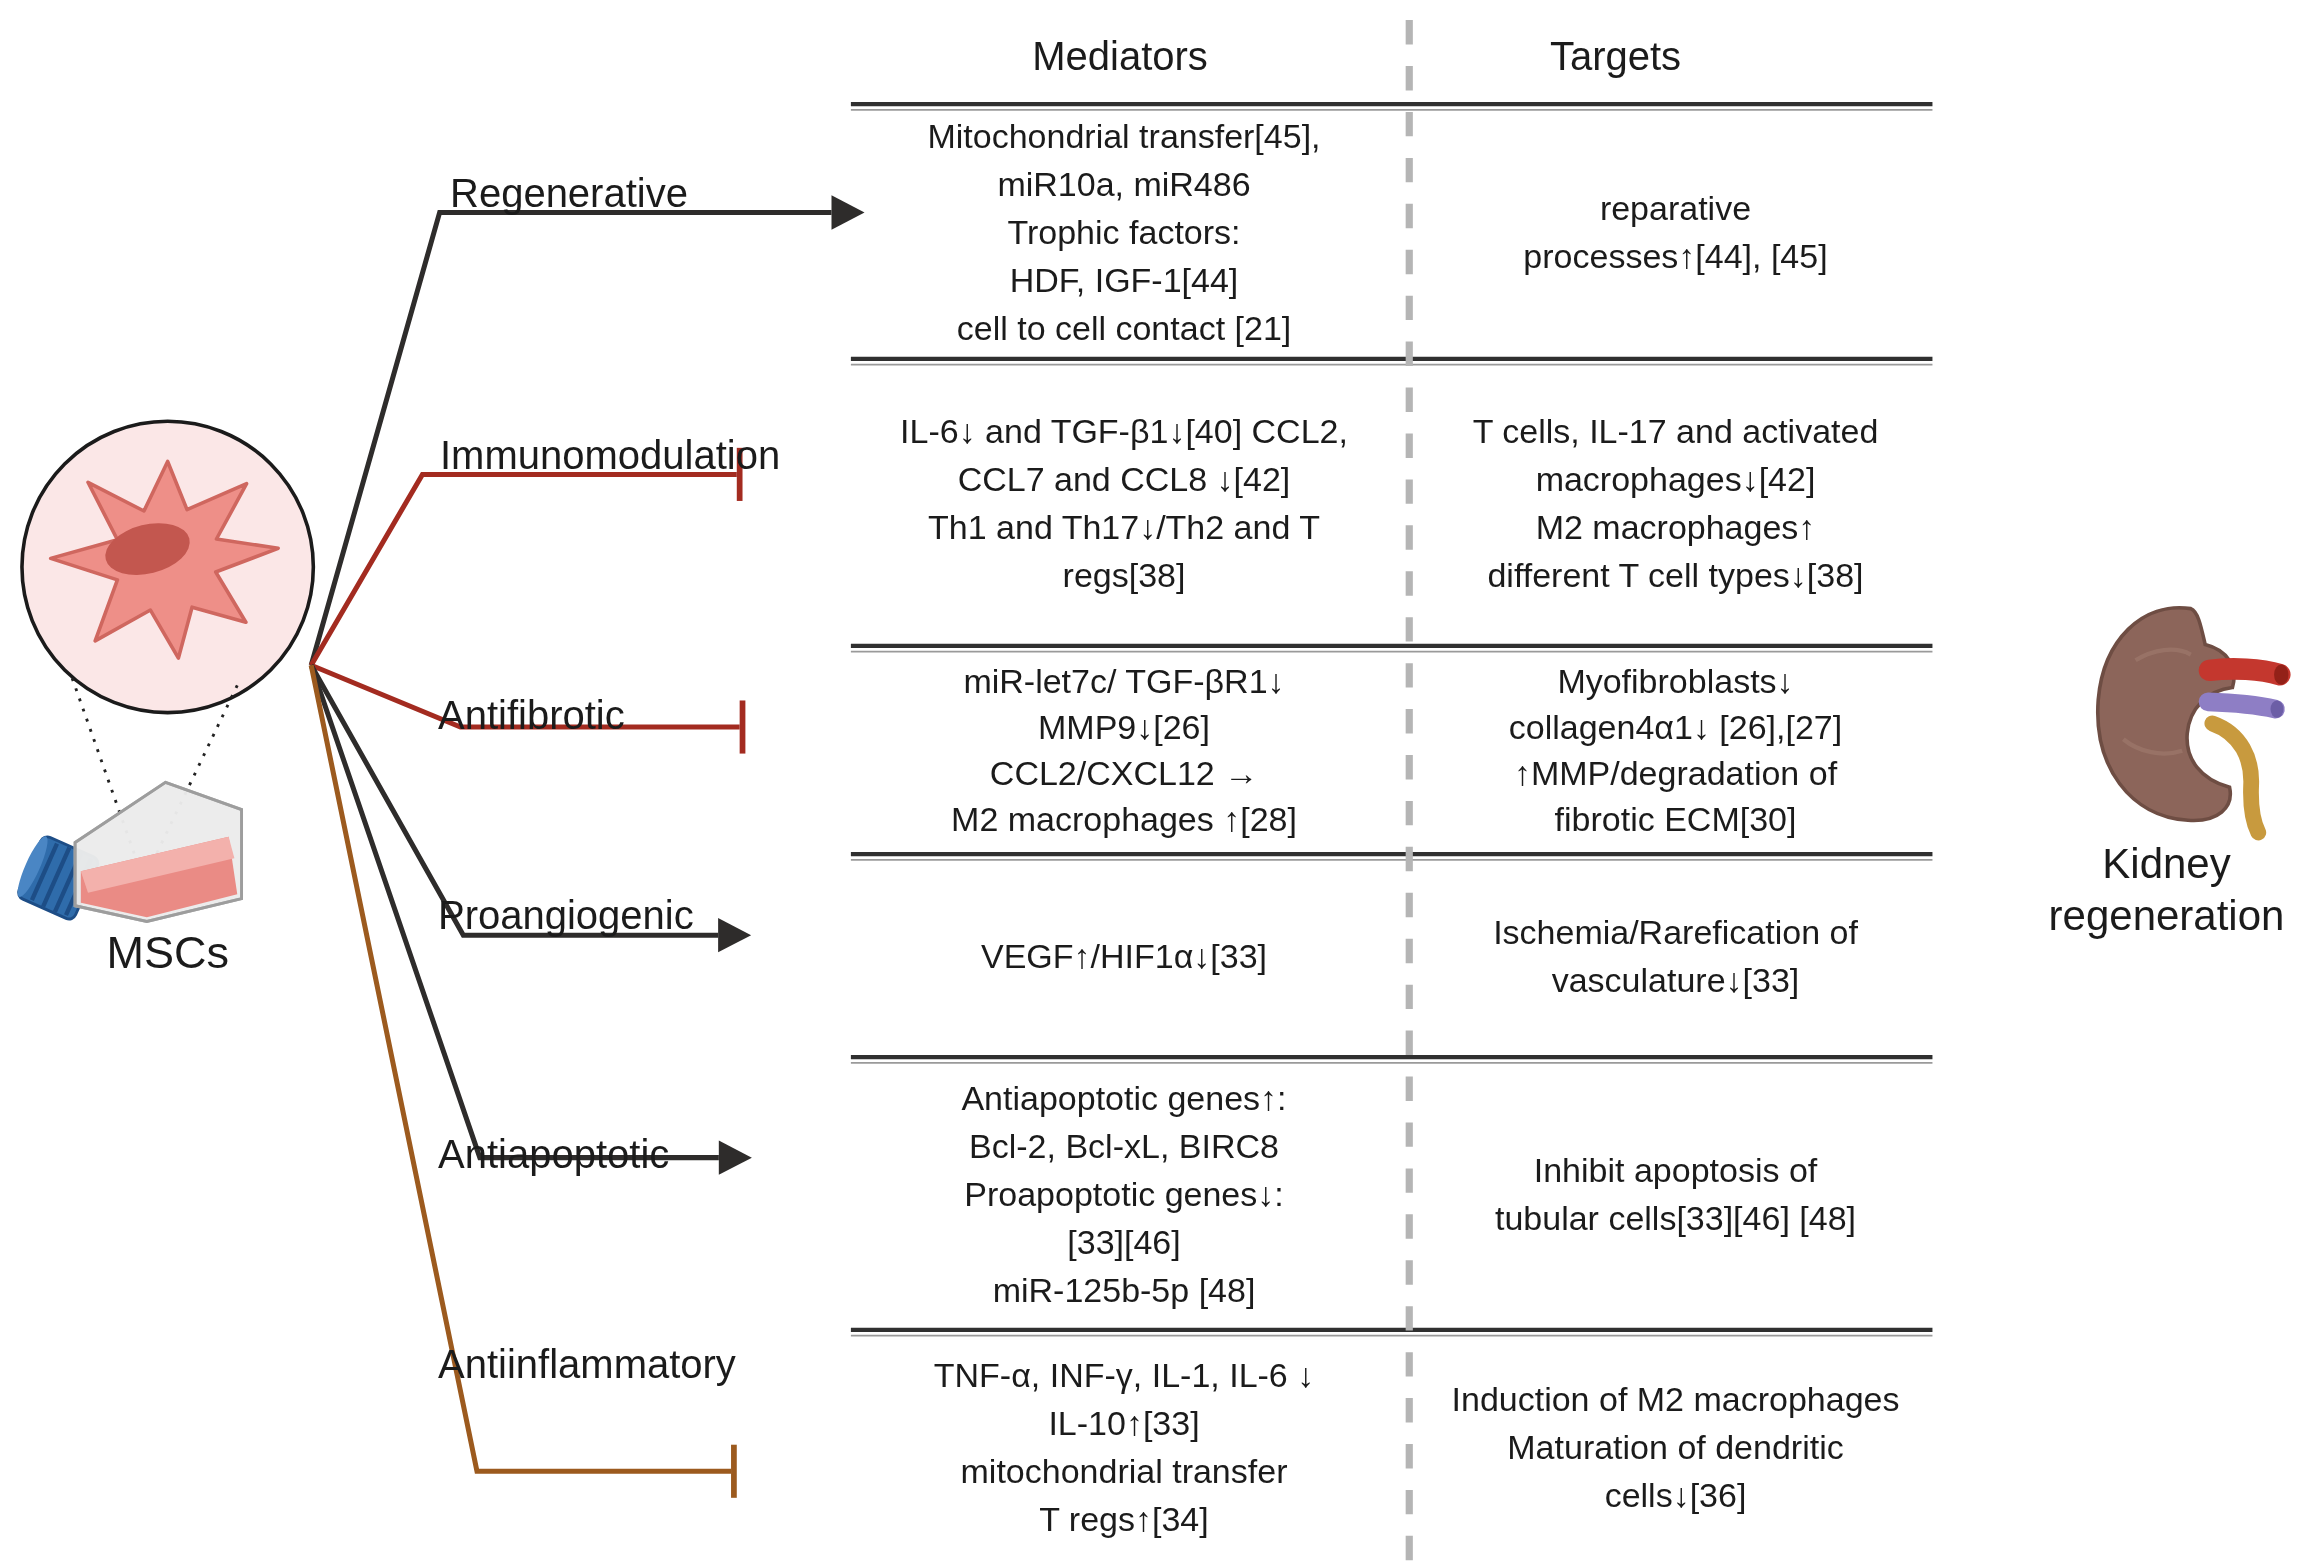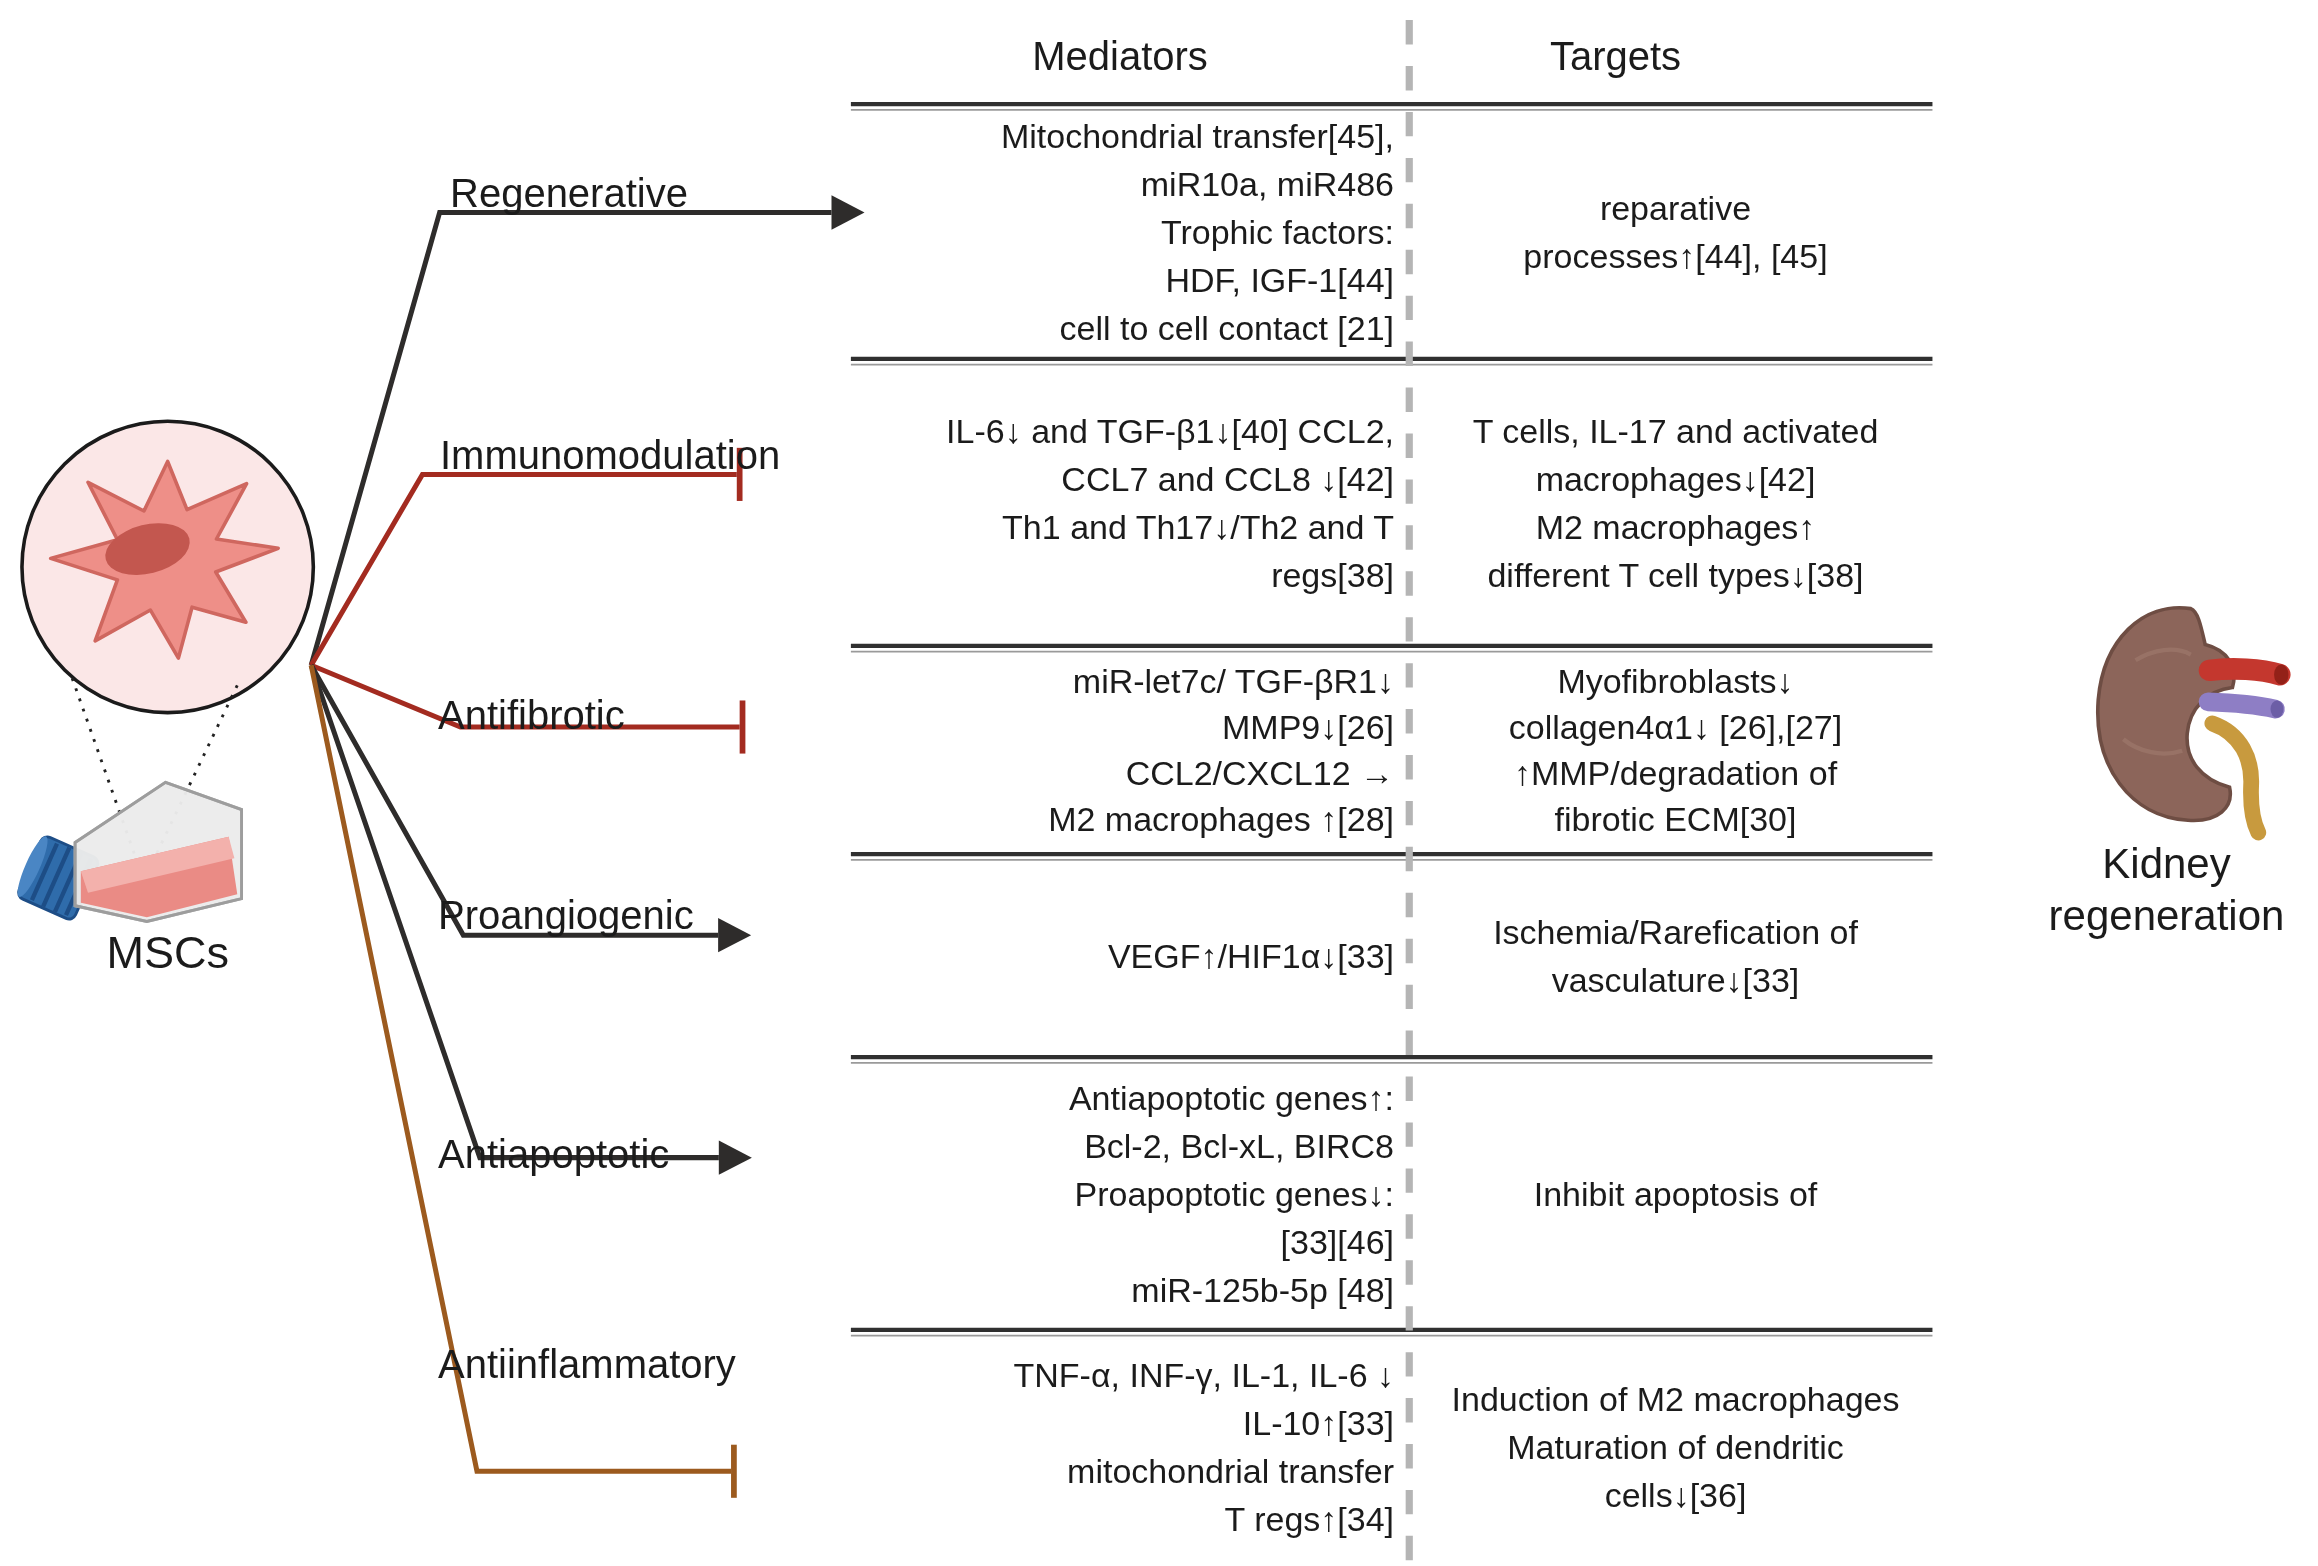--- a/index.html
+++ b/index.html
@@ -13,21 +13,21 @@
          height:80px; top:16px; }
   .hdr-med { left:851px; width:538px; }
   .hdr-tgt { left:1418px; width:395px; }
 
   .cat { position:absolute; font-size:40px; white-space:nowrap;margin-top:20px; }
 
   .tcell { position:absolute; display:flex; flex-direction:column;
            justify-content:center; align-items:center; text-align:center;
            font-size:34px; line-height:48px; }
   .tcell .ln { white-space:nowrap; }
-  .med { left:854px; width:540px;align-items:flex-end; }
+  .med { left:854px; width:540px; }
   .tgt { left:1420px; width:511px; }
   .r0 { top:104px;  height:255px; }
   .r1 { top:359px;  height:287px; }
   .r2 { top:646px;  height:208px; line-height:46px; }
   .r3 { top:854px; height:203px; }
   .r4 { top:1057px; height:273px; }
   .r5 { top:1330px; height:233px; }
 
   .mscs { left:57px; top:927px; width:172px; font-size:45px; text-align:right; }
   .kidneylbl { left:2003px; top:838px; width:327px; font-size:42px;
@@ -174,20 +174,21 @@
 
 <div class="tcell med r4">
   <div class="ln">Antiapoptotic genes↑:</div>
   <div class="ln">Bcl-2, Bcl-xL, BIRC8</div>
   <div class="ln">Proapoptotic genes↓:</div>
   <div class="ln">[33][46]</div>
   <div class="ln">miR-125b-5p [48]</div>
 </div>
 <div class="tcell tgt r4">
   <div class="ln">Inhibit apoptosis of</div>
+  <div class="ln">tubular cells[33][46] [48]</div>
 </div>
 
 <div class="tcell med r5">
   <div class="ln">TNF-α, INF-γ, IL-1, IL-6 ↓</div>
   <div class="ln">IL-10↑[33]</div>
   <div class="ln">mitochondrial transfer</div>
   <div class="ln">T regs↑[34]</div>
 </div>
 <div class="tcell tgt r5">
   <div class="ln">Induction of M2 macrophages</div>

